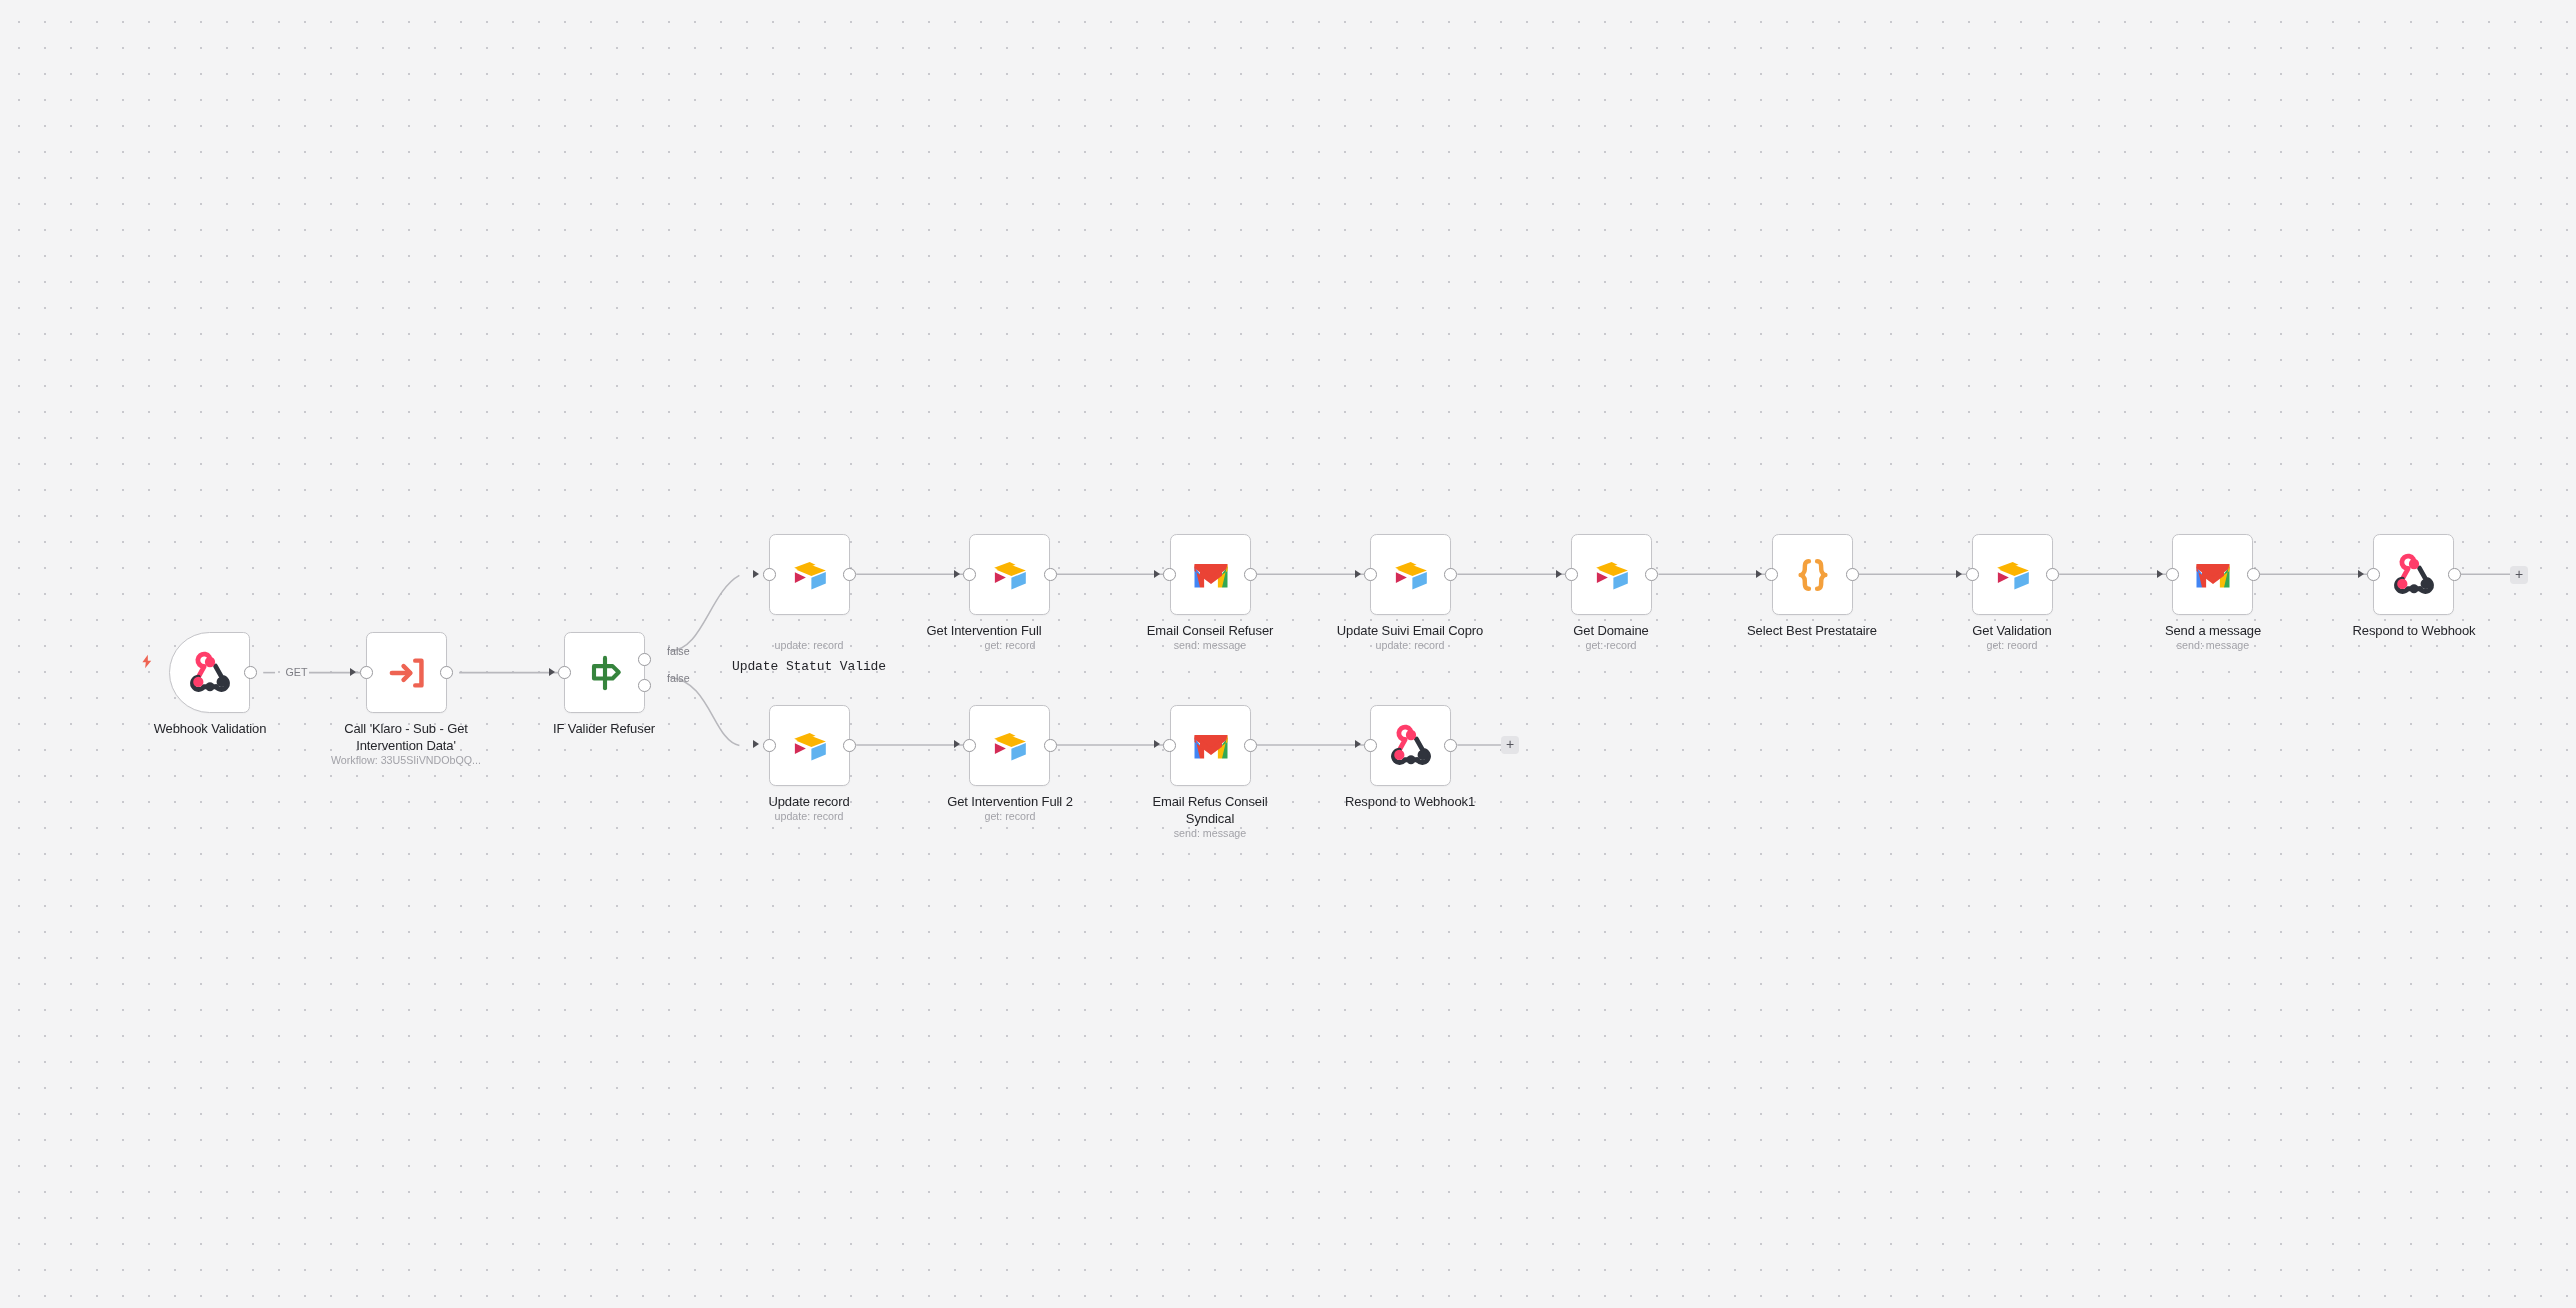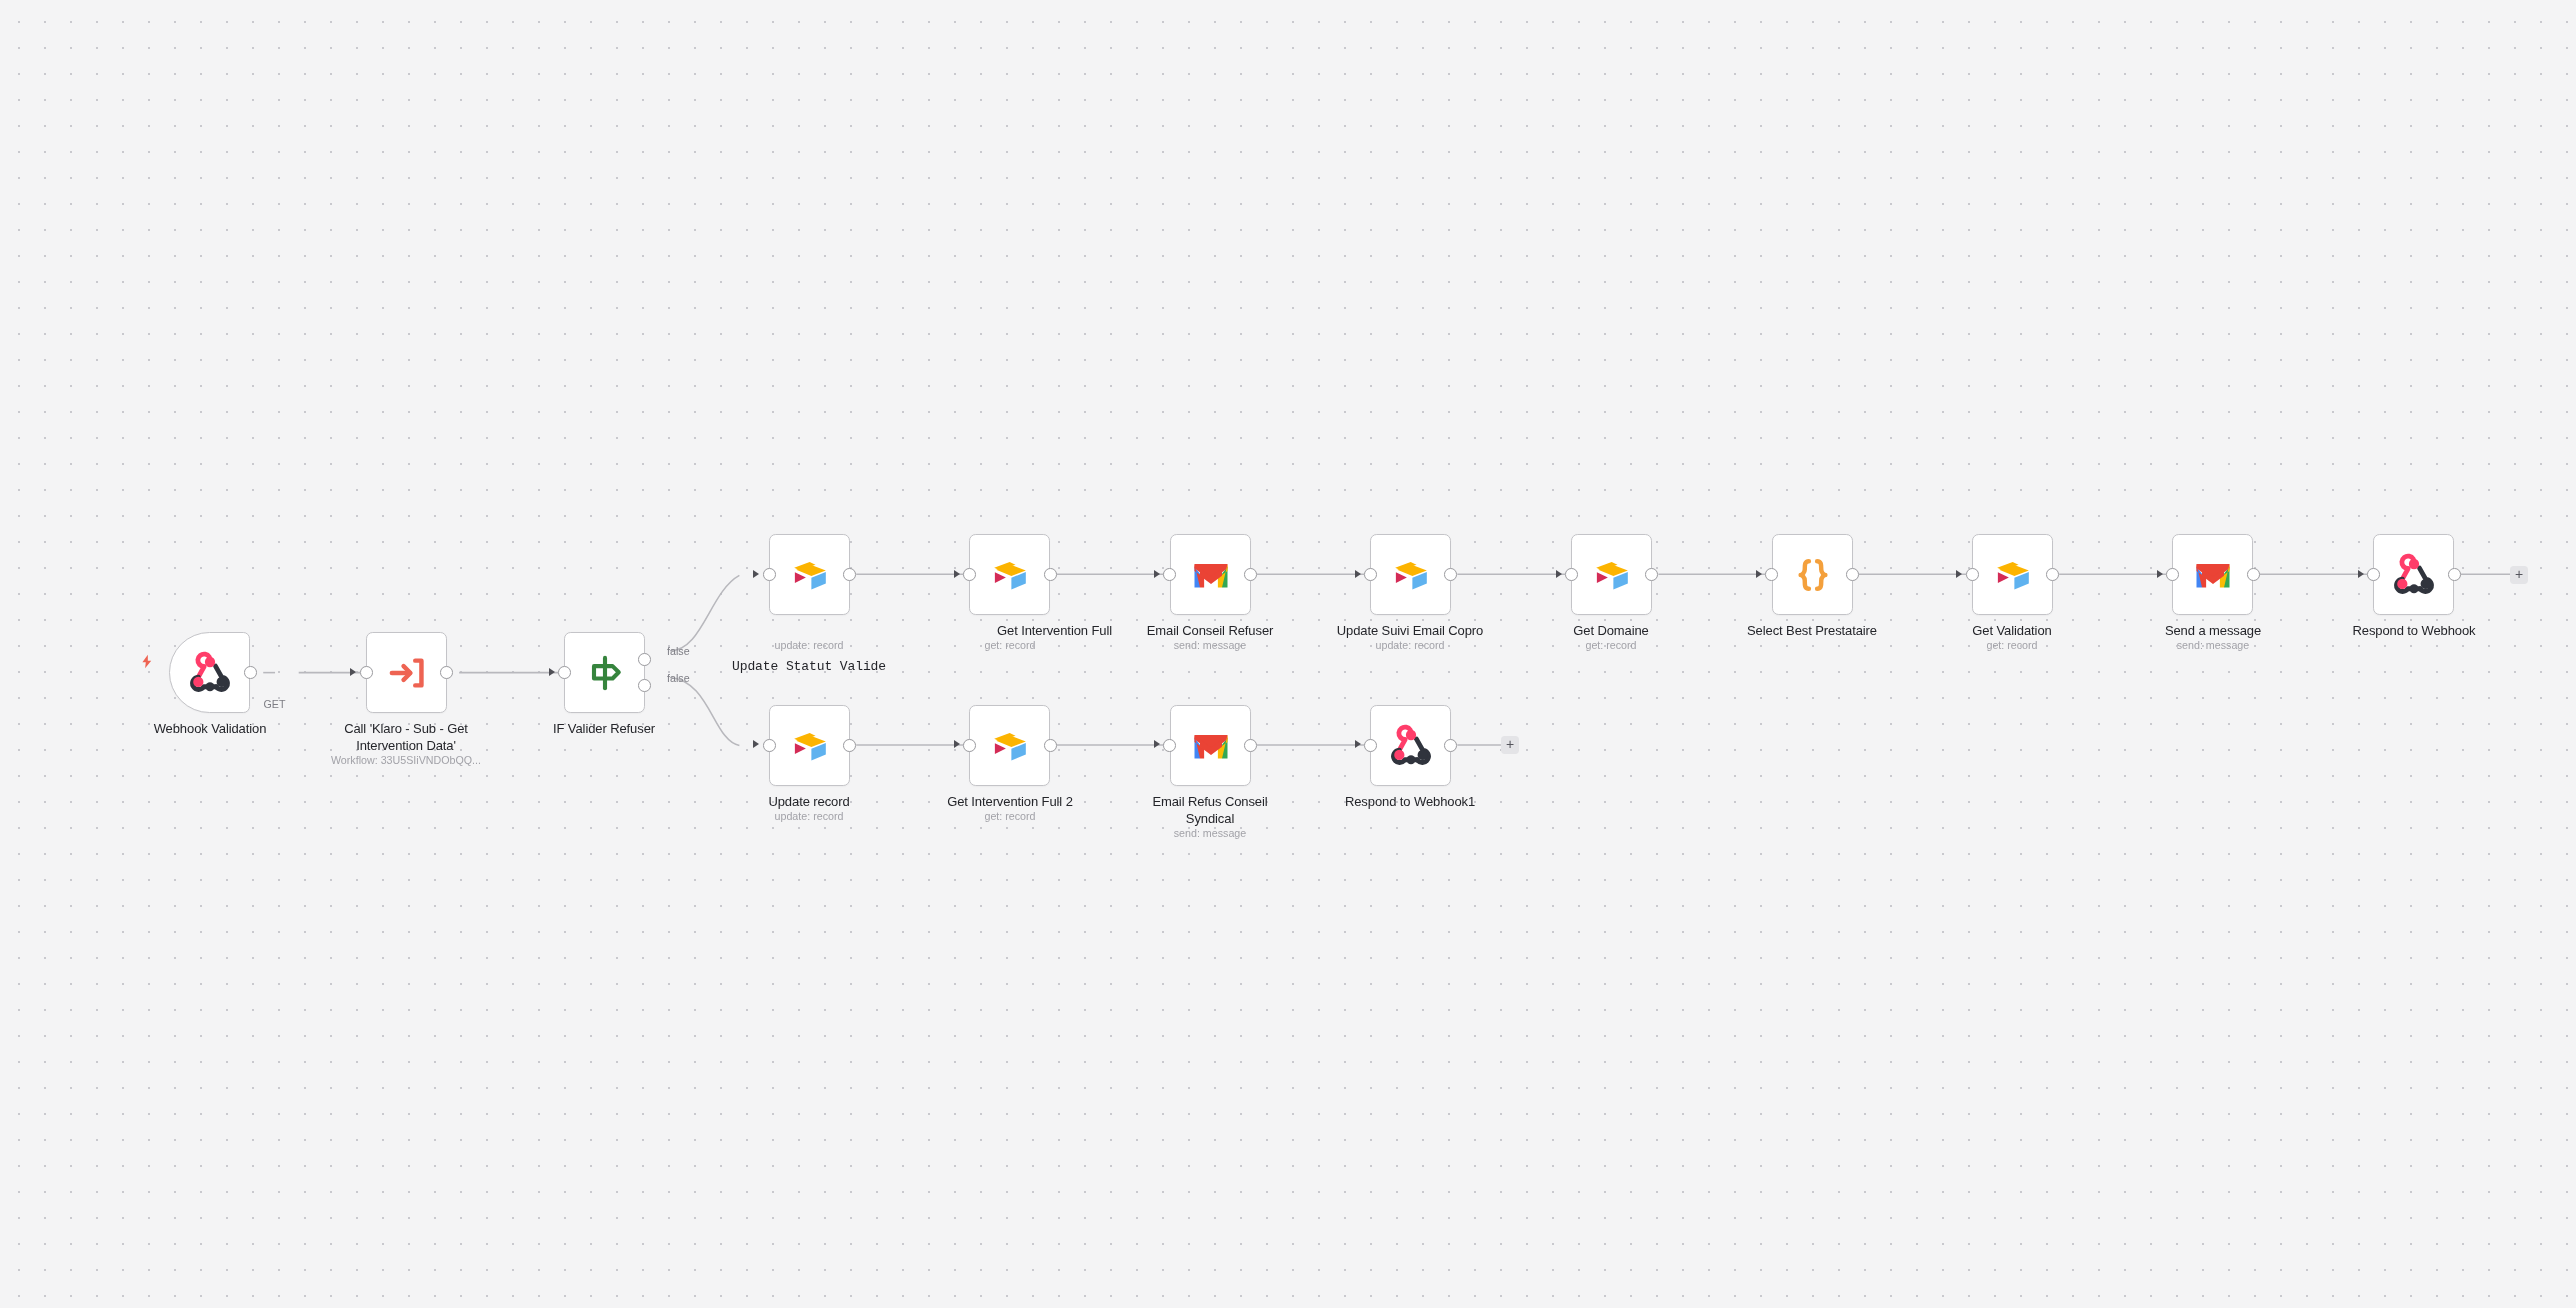--- a/index.html
+++ b/index.html
@@ -201,21 +201,21 @@
       <path d="M31.5 13 L9 21.5 L17 25.2 L40 17 Z" fill="#fcb400"></path>
       <path d="M31 16.5 L55 25.5 L34 33.5 L12 24.5 Z" fill="#fcb400"></path>
       <path d="M10 28 L10 43.5 L26 35.5 Z" fill="#d42b56"></path>
       <path d="M34 36 L34 53 L55 44.5 L55 27.5 Z" fill="#5fb2ef"></path>
     </svg>
         </span>
       </div>
       <div class="port" style="left: 963px; top: 568px;"></div>
       <div class="arrowhead" style="left: 954px; top: 570px;"></div>
       <div class="port" style="left: 1044px; top: 568px;"></div>
-      <div class="node-label" style="left: 942px; top: 622px; text-align: right;">Get Intervention Full</div>
+      <div class="node-label" style="left: 899px; top: 622px;">Get Intervention Full</div>
       <div class="node-sub" style="left: 925px; top: 639px;">get: record</div>
       <div class="node" style="left: 1170px; top: 534px;">
         <span>
           <svg class="glyph" viewBox="0 0 64 64">
       <path d="M8 20 L8 50 h8 V30 L8 20Z" fill="#4285f4"></path>
       <path d="M48 30 V50 h8 V20 Z" fill="#34a853"></path>
       <path d="M8 16 L8 22 L32 40 L56 22 V16 Z" fill="#ea4335"></path>
       <path d="M8 16 L8 26 L22 36 L22 50 h-6 Z" fill="#ea4335"></path>
       <path d="M56 16 L56 26 L42 36 L42 50 h6 Z" fill="#fbbc04"></path>
       <path d="M16 22 L32 34 L48 22 L48 33 L32 45 L16 33 Z" fill="#ea4335"></path>
@@ -384,21 +384,21 @@
       <circle cx="32" cy="52" r="6.5" fill="#30343d"></circle>
     </svg>
         </span>
       </div>
       <div class="port" style="left: 1364px; top: 739px;"></div>
       <div class="arrowhead" style="left: 1355px; top: 740px;"></div>
       <div class="port" style="left: 1444px; top: 739px;"></div>
       <div class="node-label" style="left: 1325px; top: 793px;">Respond to Webhook1</div>
     </div>
 
-  <div class="edge-text" style="left:262px; top:667px;margin-top:32px;">GET</div>
+  <div class="edge-text" style="left:284px; top:667px;">GET</div>
   <div class="branch-label" style="left:667px; top:646px;">false</div>
   <div class="branch-label" style="left:667px; top:673px;">false</div>
 
   <div class="plus-btn" style="left:2510px; top:566px;">+</div>
   <div class="plus-btn" style="left:1501px; top:736px;">+</div>
 
 </div>
 
 
 </body></html>

